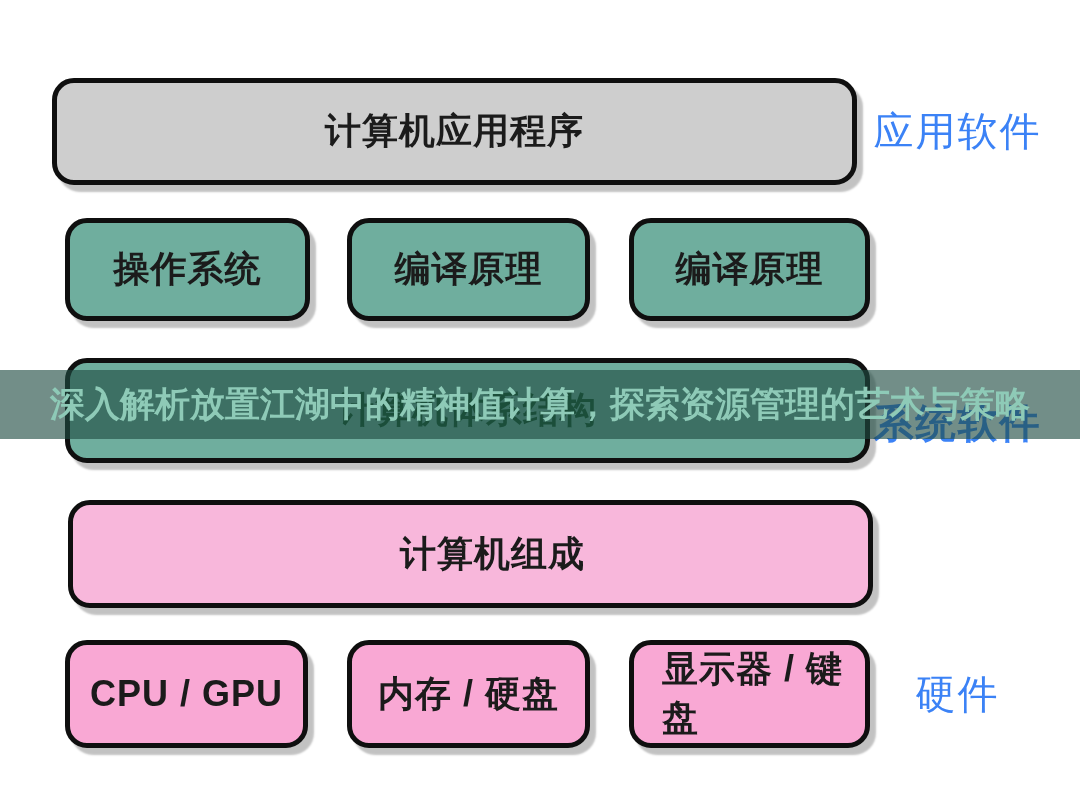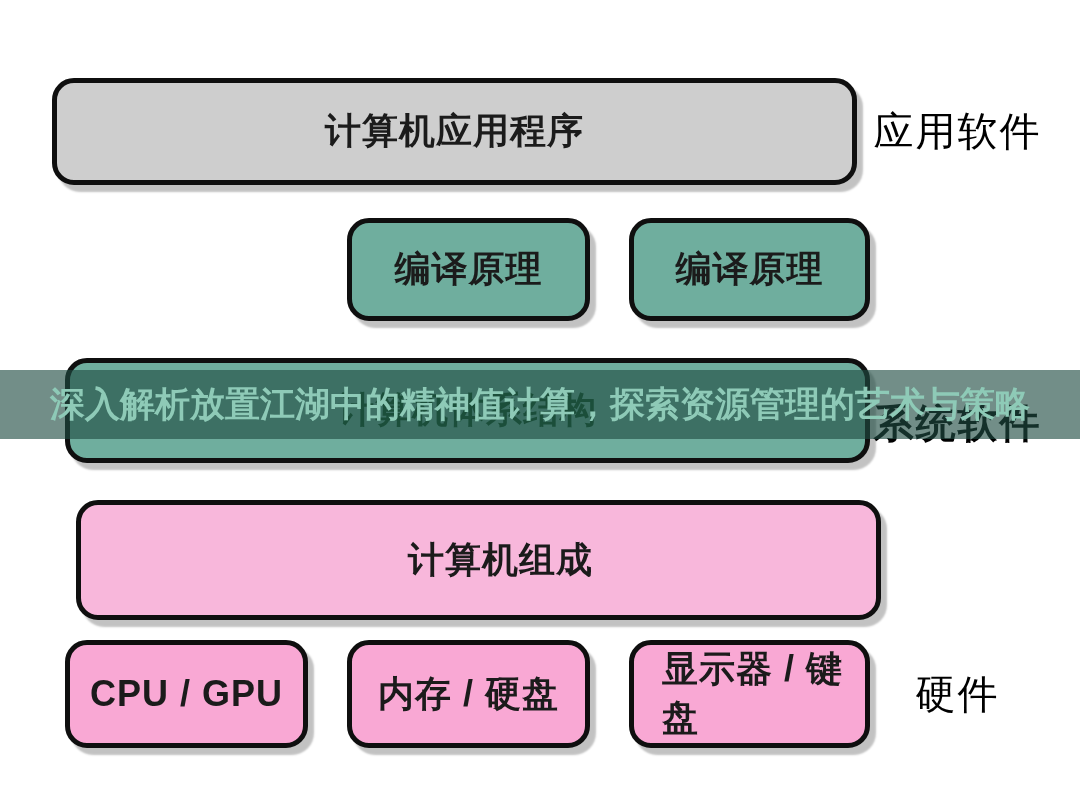--- a/index.html
+++ b/index.html
@@ -28,30 +28,30 @@
 
   
   .b-app{left:52px;top:78px;width:805px;height:107px;}
   
   .b-os{left:65px;top:218px;width:245px;height:103px;}
   .b-compiler{left:347px;top:218px;width:243px;height:103px;}
   .b-network{left:629px;top:218px;width:241px;height:103px;}
   
   .b-arch{left:65px;top:358px;width:805px;height:105px;color:#14532d;}
   
-  .b-comp{left:76px;top:500px;width:805px;height:120px;padding-left:44px;}
+  .b-comp{left:68px;top:500px;width:805px;height:108px;padding-left:44px;}
   
   .b-cpu{left:65px;top:640px;width:243px;height:108px;}
   .b-mem{left:347px;top:640px;width:243px;height:108px;align-items:center;}
   .b-disp{left:629px;top:640px;width:241px;height:108px;padding-left:28px;}
 
   .side-label{
     position:absolute;left:860px;width:195px;
     display:flex;align-items:center;justify-content:center;
-    font-size:40px;font-weight:500;color:#000000;
+    font-size:40px;font-weight:500;color:#3b82f6;
     letter-spacing:2px;z-index:1;
   }
   .sl-app{top:78px;height:107px;}
   .sl-sys{top:371px;height:105px;z-index:0;font-weight:bold;}
   .sl-hw{top:640px;height:108px;}
 
   
   .overlay-band{
     position:absolute;left:0;top:370px;width:1080px;height:69px;
     background:rgba(32,76,66,0.63);
@@ -68,20 +68,23 @@
 
 <div class="canvas">
 
   <div class="bx bx-gray b-app">
     <span>计算机应用程序</span>
   </div>
   <div class="side-label sl-app">
     <span>应用软件</span>
   </div>
 
+  <div class="bx bx-teal b-os">
+    <span>操作系统</span>
+  </div>
   <div class="bx bx-teal b-compiler">
     <span>编译原理</span>
   </div>
   <div class="bx bx-teal b-network">
     <span>编译原理</span>
   </div>
 
   <div class="bx bx-teal b-arch">
     <span>计算机体系结构</span>
   </div>

